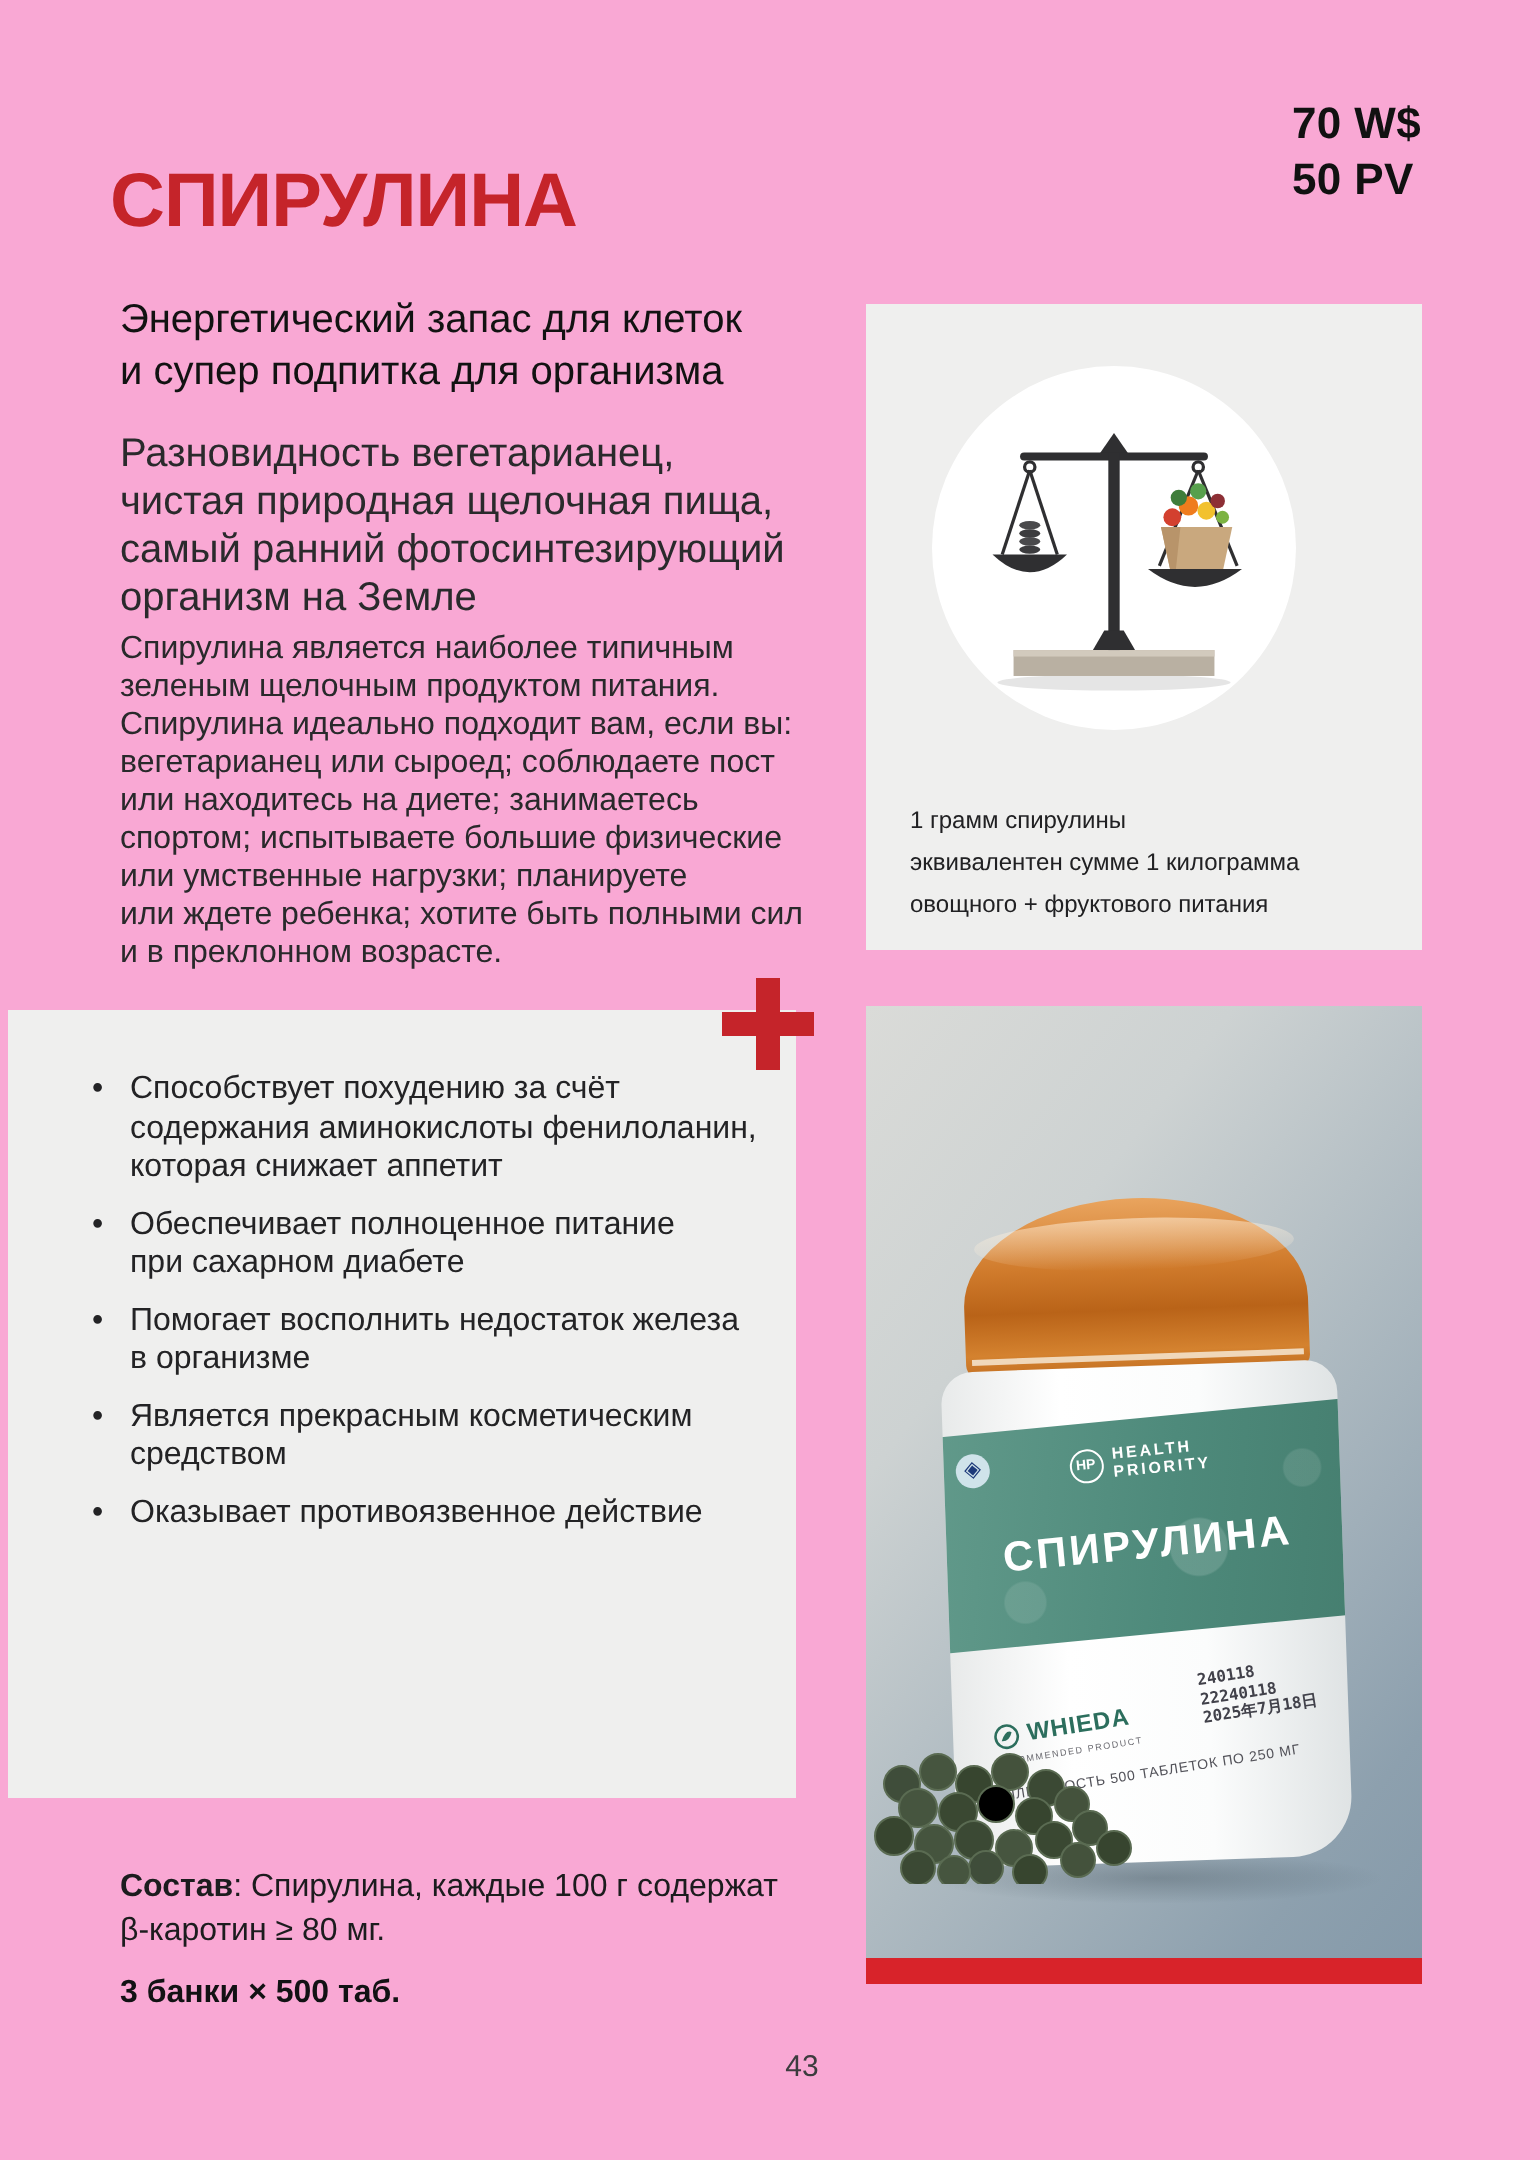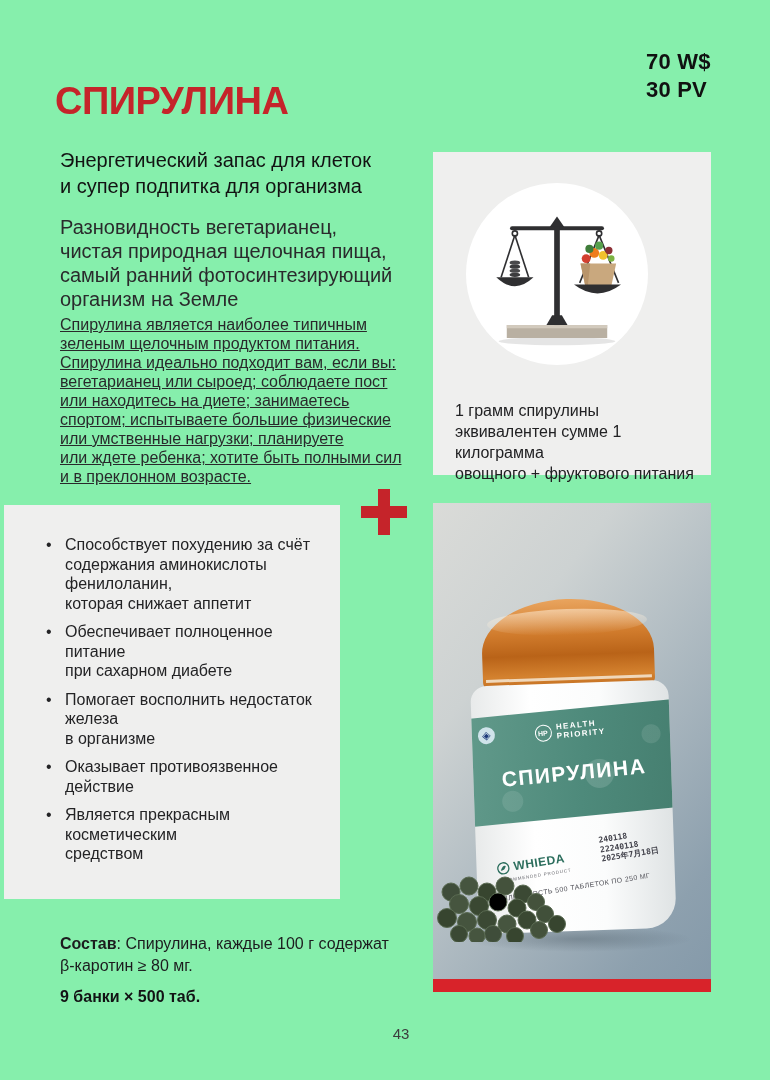--- a/index.html
+++ b/index.html
@@ -1,35 +1,35 @@
 <!DOCTYPE html>
 <html style="--accent-red: #c5242a; --bar-red: #d8232a; --panel-gray: #efefee; --label-green: #4e8a7b; --lid-copper: #c9762b; --photo-blue: #8a9dab; --tablet-green: #3f4d3a;"><head>
 <meta charset="utf-8">
 <style>
   * { margin:0; padding:0; box-sizing:border-box; }
   html,body { background:#ffffff; }
   body { font-family:"Liberation Sans","DejaVu Sans",sans-serif; color:#1d1d1f; }
-  .page { position:relative; width:770px; height:1080px; background:#86efac; overflow:hidden; }
+  .page { position:relative; width:770px; height:1080px; background:#f9a8d4; overflow:hidden; }
   .pre { white-space:pre-line; }
 
   .price-block { position:absolute; left:646px; top:48px; font-size:22px; font-weight:700; line-height:28px; color:#111; letter-spacing:.2px; }
 
   .page-title { position:absolute; left:55px; top:80px; font-size:38px; font-weight:700; letter-spacing:-0.5px; color:var(--accent-red,#c5242a); }
 
   .tagline { position:absolute; left:60px; top:147px; width:380px; font-size:20px; font-weight:400; line-height:26px; color:#121212; }
   .lead    { position:absolute; left:60px; top:215px; width:380px; font-size:20px; font-weight:400; line-height:24px; color:#2a2a2c; }
-  .desc    { position:absolute; left:60px; top:315px; width:385px; font-size:16px; line-height:19px; color:#29292b;text-decoration:underline; }
+  .desc    { position:absolute; left:60px; top:315px; width:385px; font-size:16px; line-height:19px; color:#29292b; }
 
   
   .equiv-card { position:absolute; left:433px; top:152px; width:278px; height:323px; background:var(--panel-gray,#f0efee); }
   .equiv-circle { position:absolute; left:33px; top:31px; width:182px; height:182px; border-radius:50%; background:#fff; display:flex; align-items:center; justify-content:center; }
-  .equiv-caption { position:absolute; left:22px; top:248px; width:245px; font-size:16px; line-height:21px; color:#212123; }
+  .equiv-caption { position:absolute; left:22px; top:248px; width:245px; font-size:12px; line-height:21px; color:#212123; }
 
   
-  .benefits-box { position:absolute; left:4px; top:505px; width:336px; height:394px; background:var(--panel-gray,#efefee); }
+  .benefits-box { position:absolute; left:4px; top:505px; width:394px; height:394px; background:var(--panel-gray,#efefee); }
   .benefits-list { list-style:none; padding:30px 16px 0 42px; }
   .benefits-list li { position:relative; padding-left:19px; margin-bottom:9px; font-size:16px; line-height:19.5px; color:#232325; white-space:pre-line; }
   .benefits-list li::before { content:"•"; position:absolute; left:0; top:0; font-size:16px; color:#232325; }
 
   .plus-icon { position:absolute; left:361px; top:489px; width:46px; height:46px; }
   .plus-icon .bar-v { position:absolute; left:17px; top:0; width:12px; height:46px; background:var(--accent-red,#c9232b); }
   .plus-icon .bar-h { position:absolute; left:0; top:17px; width:46px; height:12px; background:var(--accent-red,#c9232b); }
 
   .composition { position:absolute; left:60px; top:933px; width:380px; font-size:16px; line-height:22px; color:#1c1c1e; }
   .composition b { font-weight:700;margin-top:28px; }
@@ -79,21 +79,21 @@
 
   .page-num { position:absolute; left:0; top:1025px; width:100%; text-align:center; font-size:15px; color:#3c3c3e;padding-left:32px; }
 </style>
 </head>
 <body>
 
 <div class="page">
 
   <div class="price-block">
     <div>70 W$</div>
-    <div>30 PV</div>
+    <div>50 PV</div>
   </div>
 
   <h1 class="page-title">СПИРУЛИНА</h1>
 
   <div class="tagline pre">Энергетический запас для клеток
 и супер подпитка для организма</div>
   <div class="lead pre">Разновидность вегетарианец,
 чистая природная щелочная пища,
 самый ранний фотосинтезирующий
 организм на Земле</div>
@@ -147,35 +147,35 @@
 
   <div class="benefits-box">
     <ul class="benefits-list">
         <li>Способствует похудению за счёт
 содержания аминокислоты фенилоланин,
 которая снижает аппетит</li>
         <li>Обеспечивает полноценное питание
 при сахарном диабете</li>
         <li>Помогает восполнить недостаток железа
 в организме</li>
-        <li>Оказывает противоязвенное действие</li>
         <li>Является прекрасным косметическим
 средством</li>
+        <li>Оказывает противоязвенное действие</li>
       </ul>
   </div>
 
   <div class="plus-icon">
     <span class="bar-v"></span>
     <span class="bar-h"></span>
   </div>
 
   <div class="composition">
     <div class="pre"><b>Состав</b><span>: Спирулина, каждые 100 г содержат
 β-каротин ≥ 80 мг.</span></div>
-    <div class="pack-info">9 банки × 500 таб.</div>
+    <div class="pack-info">3 банки × 500 таб.</div>
   </div>
 
   <figure class="product-photo">
     <div class="jar-shadow"></div>
     <div class="jar">
       <div class="jar-lid"></div>
       <div class="jar-body">
         <div class="jar-ring"></div>
         <div class="jar-label">
           <span class="label-emblem">◈</span>

